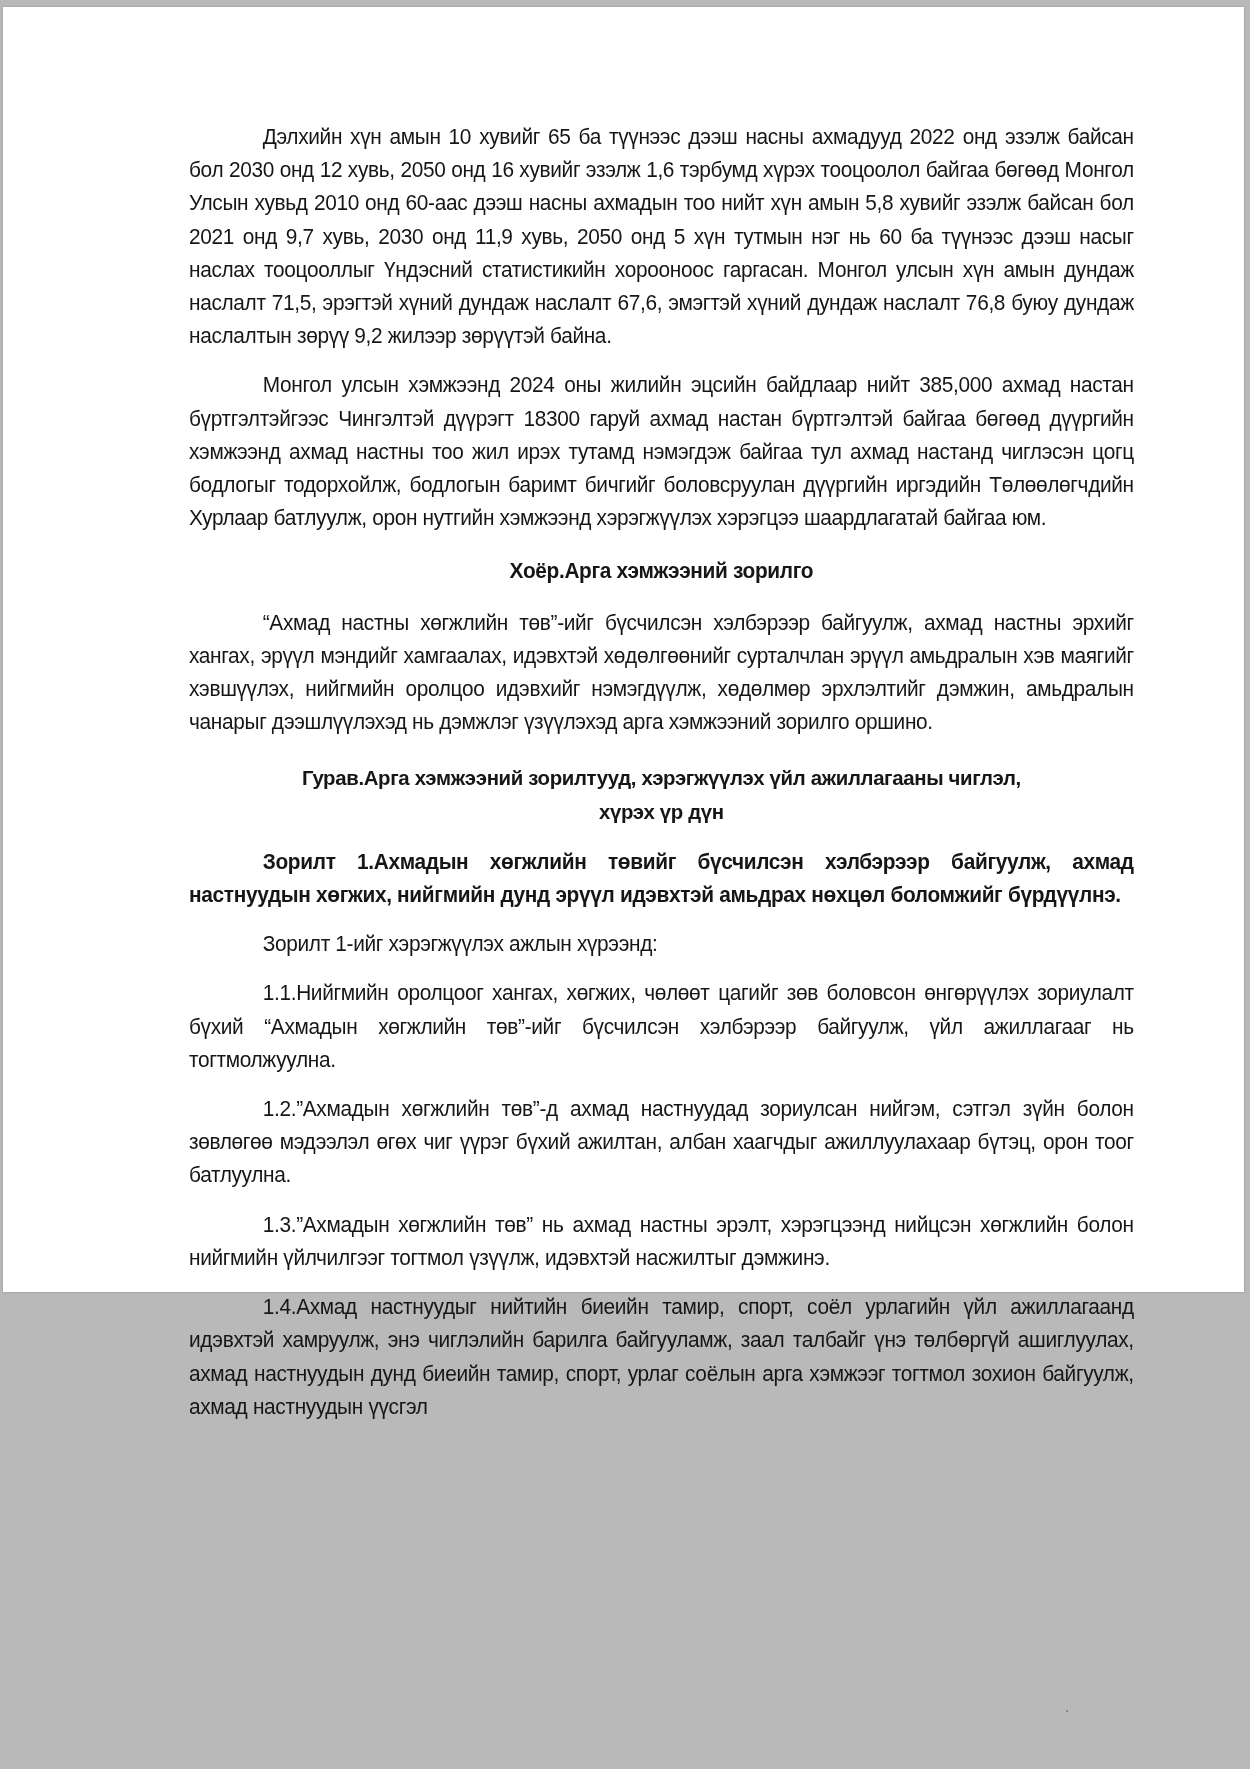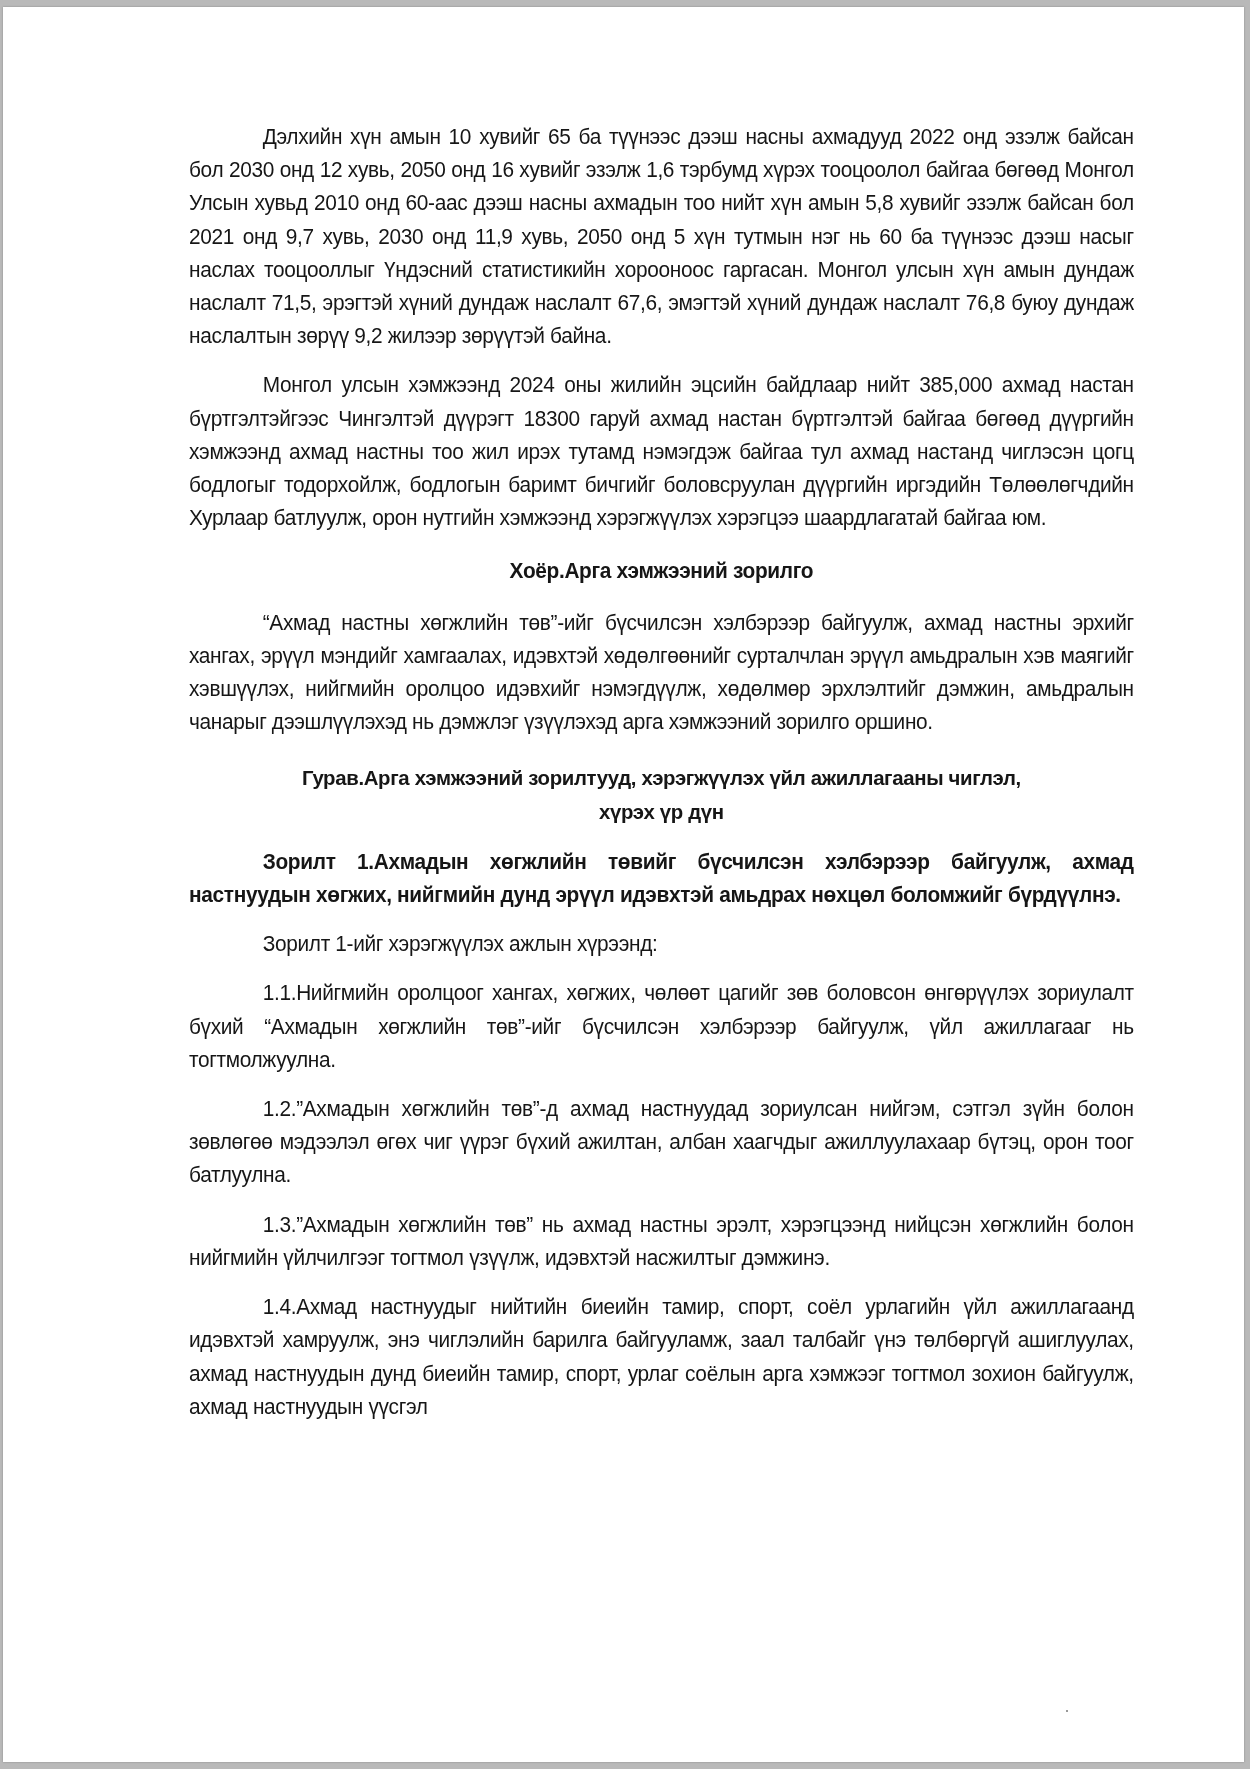--- a/index.html
+++ b/index.html
@@ -5,21 +5,21 @@
   html, body { margin: 0; padding: 0; }
   body {
     width: 1250px; height: 1769px;
     background: #b9b9b9;
     position: relative; overflow: hidden;
     font-family: "Liberation Sans", sans-serif;
   }
   .page {
     position: absolute;
     left: 3px; top: 7px;
-    width: 1241px; height: 1755px;
+    width: 1241px; height: 1285px;
     background: #ffffff;
     box-shadow: 0 0 2px rgba(0,0,0,0.25);
   }
   .content {
     position: absolute;
     left: 186px; top: 114px;
     width: 974px;
     color: #161616;
     font-size: 21.5px;
     line-height: 33.2px;

